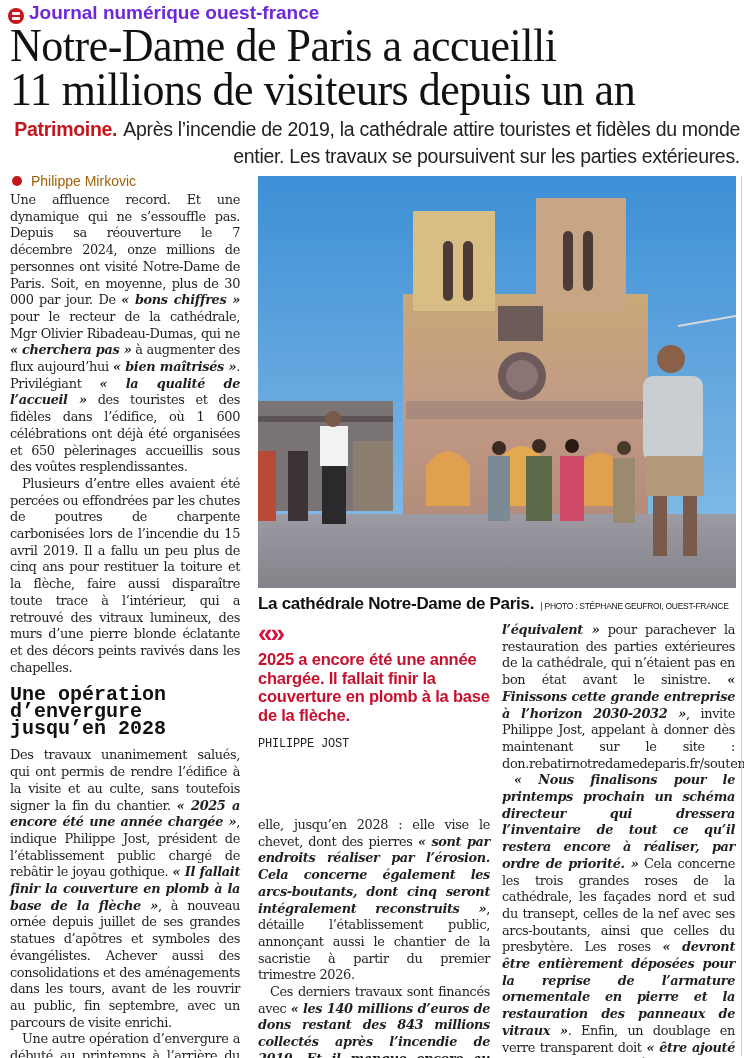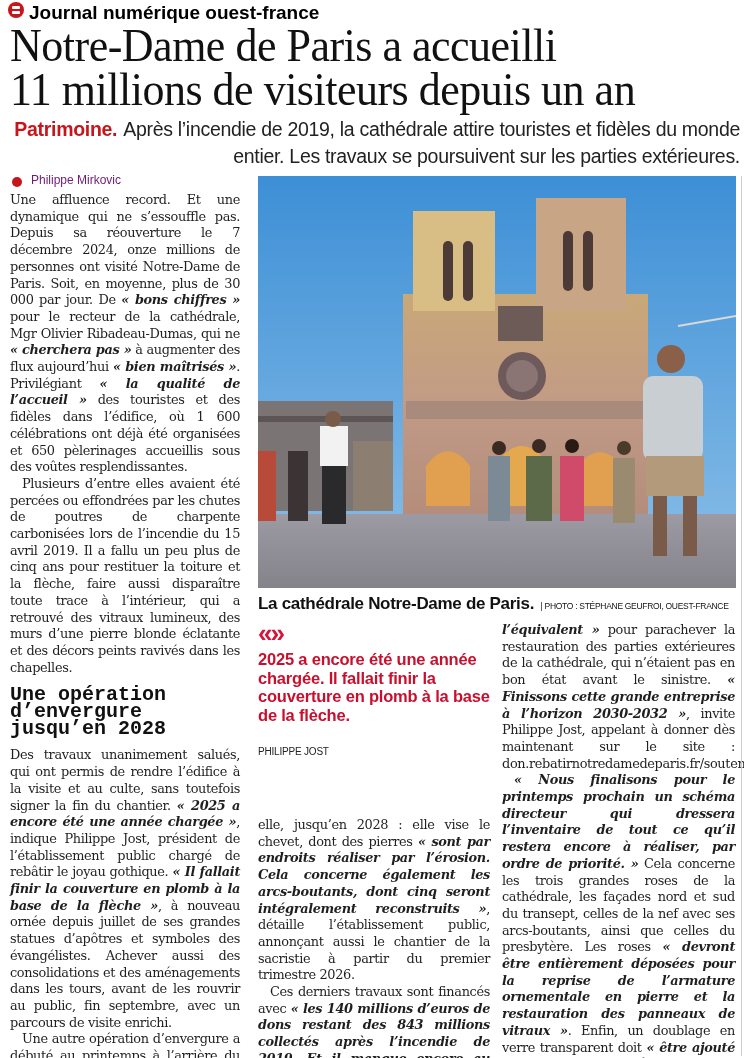--- a/index.html
+++ b/index.html
@@ -1,48 +1,48 @@
 <!DOCTYPE html>
 <html><head>
 <meta charset="utf-8">
 <style>
   html, body { margin: 0; padding: 0; background: #fff; }
   body { width: 744px; height: 1058px; position: relative; overflow: hidden; color: #1a1a1a; }
 
   #topbar { position: absolute; left: 8px; top: 2px; width: 728px; height: 24px; }
-  #brand { position: absolute; left: 0; top: 0; display: flex; align-items: flex-start; color: #000000; font-family: "Liberation Sans", sans-serif; font-weight: bold; font-size: 19px; }
+  #brand { position: absolute; left: 0; top: 0; display: flex; align-items: flex-end; color: #6d28d9; font-family: "Liberation Sans", sans-serif; font-weight: bold; font-size: 19px; }
   #brand-logo { width: 16px; height: 16px; border-radius: 50%; background: #c4161c; margin-right: 5px; position: relative; }
   #brand-logo::before { content: ""; position: absolute; left: 4px; top: 4px; width: 8px; height: 3px; background: #fff; border-radius: 1px; }
   #brand-logo::after { content: ""; position: absolute; left: 4px; top: 9px; width: 8px; height: 3px; background: #fff; border-radius: 1px; }
   #date { position: absolute; right: 0; top: 1px; color: #3a4aa8; font-family: "Liberation Serif", serif; font-weight: bold; font-size: 19px; }
 
   #headline { position: absolute; left: 10px; top: 24px; width: 730px; font-family: "Liberation Serif", serif; font-size: 44px; line-height: 42px; color: #111; letter-spacing: -0.5px; transform: scaleY(1.05); transform-origin: top left; }
   #standfirst { position: absolute; left: 10px; top: 116px; width: 730px; font-family: "Liberation Sans", sans-serif; font-size: 19.5px; line-height: 27px; color: #222; letter-spacing: -0.3px; text-align: right; }
   #standfirst .kicker { color: #c4161c; font-weight: bold; margin-right: 6px; }
-  #byline { position: absolute; left: 12px; top: 173px; font-family: "Liberation Sans", sans-serif; font-size: 12px; color: #701a75; display: flex; align-items: flex-end; }
+  #byline { position: absolute; left: 12px; top: 173px; font-family: "Liberation Sans", sans-serif; font-size: 14px; color: #a16207; display: flex; align-items: center; }
   #byline-dot { width: 10px; height: 10px; border-radius: 50%; background: #c4161c; margin-right: 9px; }
 
   .col { position: absolute; font-family: "DejaVu Serif", serif; font-size: 12.9px; line-height: 16.7px; text-align: justify; color: #1f1f1f; letter-spacing: -0.35px; }
   .col p { margin: 0; }
   .col p.ind { text-indent: 12px; }
   .col em { font-weight: bold; }
   #col1 { left: 10px; top: 192px; width: 230px; }
   #col1 .subhead { font-family: Liberation Mono, monospace; font-weight: bold; font-size: 20px; line-height: 17px; margin: 10px 0 10px 0; text-align: left; letter-spacing: 0; color: #111; }
 
   #photo { position: absolute; left: 258px; top: 176px; width: 478px; height: 412px; overflow: hidden; background: linear-gradient(#3a8ed4 0%, #5aa6e0 45%, #8fbfe5 75%, #a9a7ad 76%); }
   #photo svg { display: block; }
   #caption { position: absolute; left: 258px; top: 594px; width: 480px; font-family: "Liberation Sans", sans-serif; font-size: 10.2px; color: #111; letter-spacing: -0.3px; white-space: nowrap; }
   #caption .cap-main { font-weight: bold; font-size: 17px; }
   #caption .cap-credit { font-size: 8.5px; margin-left: 4px; }
   #vrule { position: absolute; left: 741px; top: 176px; width: 1px; height: 880px; background: #ccc; }
 
   #pull { position: absolute; left: 258px; top: 622px; width: 232px; }
   #pull-quote-icon { color: #d6143b; font-family: "Liberation Sans", sans-serif; font-weight: bold; font-size: 26px; line-height: 22px; letter-spacing: -2px; }
   #pull-text { color: #c8102e; font-family: "Liberation Sans", sans-serif; font-weight: bold; font-size: 16.5px; line-height: 18.5px; margin-top: 6px; letter-spacing: -0.2px; }
-  #pull-author { font-family: Liberation Sans, sans-serif; font-size: 10px; color: #222; margin-top: 22px; letter-spacing: -0.2px; }
+  #pull-author { font-family: Liberation Mono, monospace; font-size: 12px; color: #222; margin-top: 13px; letter-spacing: -0.2px; }
 
   #col2 { left: 258px; top: 817px; width: 232px; }
   #col3 { left: 502px; top: 622px; width: 233px; }
 </style>
 </head>
 <body>
 
 <div id="topbar">
   <div id="brand">
     <span id="brand-logo"></span>

